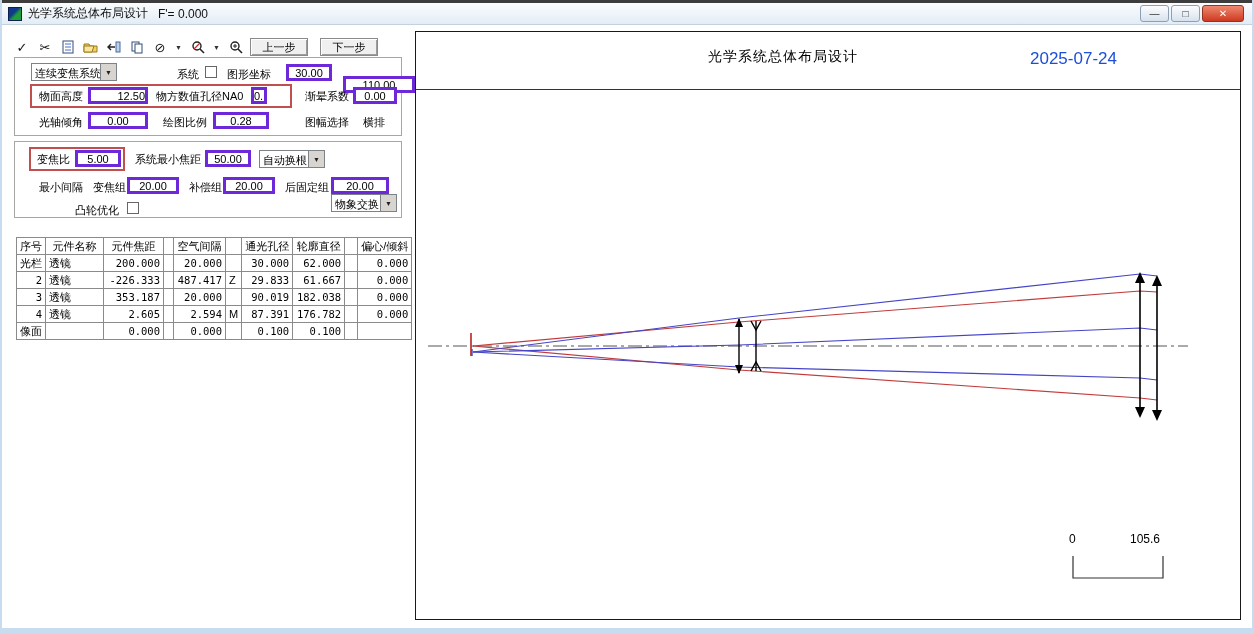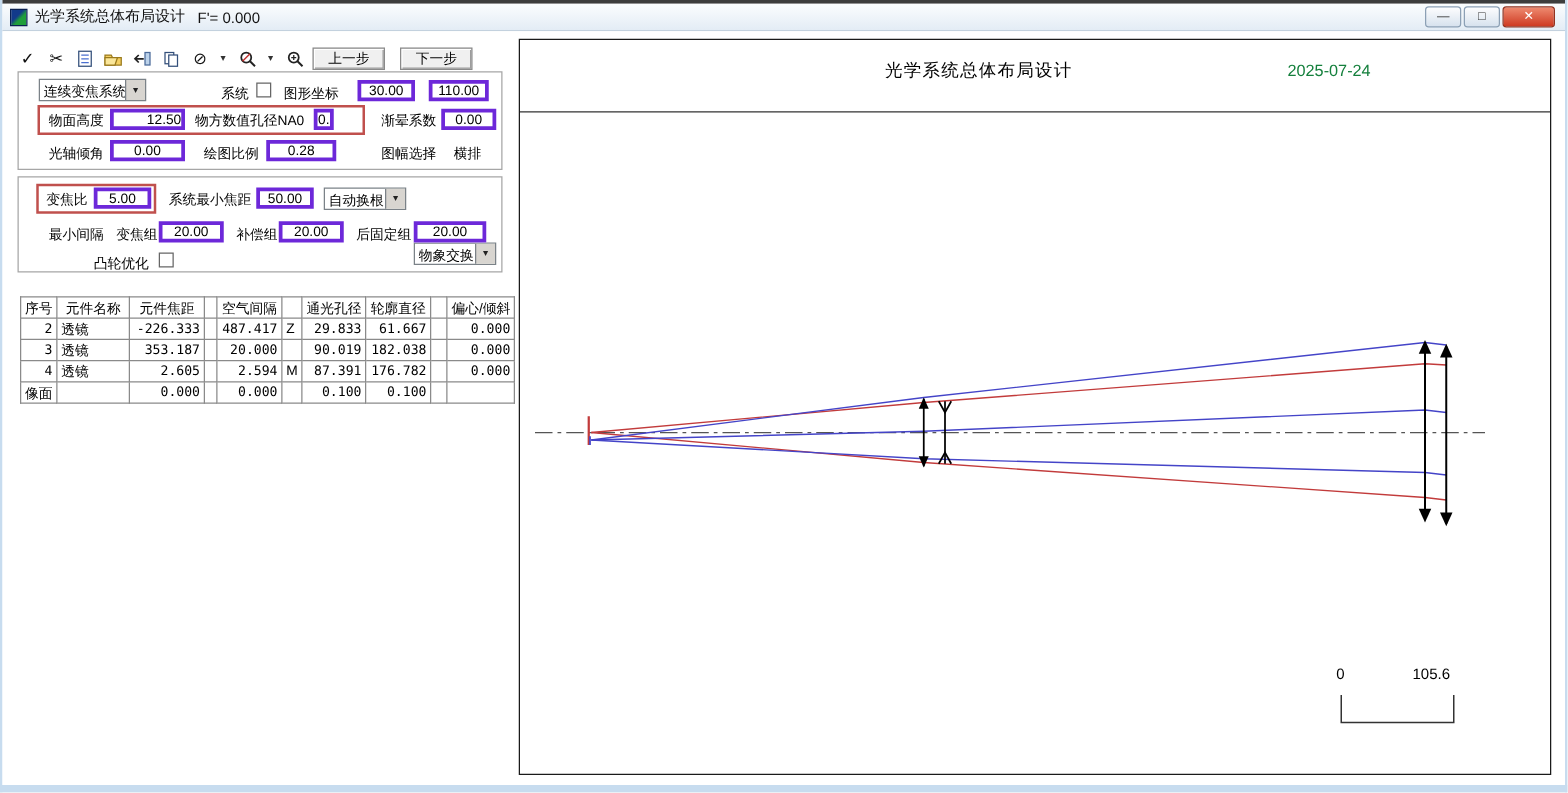--- a/index.html
+++ b/index.html
@@ -38,21 +38,21 @@
   
   table.grid { position:absolute; left:14px; top:212px; border-collapse:collapse; background:#fff; }
   table.grid th, table.grid td { border:1px solid #8a8a8a; font-size:11px; height:17px; padding:0 3px; white-space:nowrap; color:#000; }
   table.grid th { font-weight:normal; text-align:center; }
   table.grid td.num { text-align:right; font-family:"DejaVu Sans Mono","Liberation Mono",monospace; font-size:10.5px; }
   table.grid td.txt { text-align:left; }
 
   
   .diagram { position:absolute; left:413px; top:6px; width:826px; height:589px; border:1px solid #1a1a1a; background:#fff; }
   .diagram .dtitle { position:absolute; left:292px; top:16px; font-size:14px; color:#000; letter-spacing:1px; }
-  .diagram .ddate { position:absolute; left:614px; top:17px; font-size:13px; color:#15803d; }
+  .diagram .ddate { position:absolute; left:614px; top:17px; font-size:17px; color:#1d4ed8; }
   .diagram .hline { position:absolute; left:0; top:57px; width:100%; border-top:1px solid #333; }
   .diagram svg { position:absolute; left:0; top:58px; }
 </style>
 </head>
 <body>
 
 <div class="app">
   <div class="top-strip"></div>
   <div class="titlebar">
     <span class="app-icon"></span>
@@ -121,21 +121,21 @@
 
     <div class="gbox" style="top:32px; height:79px;">
       <div class="dd" style="left:16px; top:5px; width:86px;">
         <span class="txt">连续变焦系统</span>
         <span class="btn">▼</span>
       </div>
       <span class="lbl" style="left:162px; top:9px;">系统</span>
       <span class="cb" style="left:190px; top:8px;"></span>
       <span class="lbl" style="left:212px; top:9px;">图形坐标</span>
       <input class="fld" style="left: 271px; top: 6px; width: 46px;" value="30.00">
-      <input class="fld" style="left: 328px; top: 6px; width: 48px;" value="110.00">
+      <input class="fld" style="left: 328px; top: 18px; width: 72px;" value="110.00">
 
       <div class="redbox" style="left:15px; top:26px; width:262px; height:24px;"></div>
       <span class="lbl" style="left:24px; top:31px;">物面高度</span>
       <input class="fld" style="left: 73px; top: 29px; width: 60px; text-align: right;" value="12.50">
       <span class="lbl" style="left:141px; top:31px;">物方数值孔径NA0</span>
       <input class="fld" style="left: 236px; top: 29px; width: 16px;" value="0.10">
       <span class="lbl" style="left:290px; top:31px;">渐晕系数</span>
       <input class="fld" style="left: 338px; top: 29px; width: 44px;" value="0.00">
 
       <span class="lbl" style="left:24px; top:57px;">光轴倾角</span>
@@ -195,20 +195,32 @@
             <th>空气间隔</th>
             <th></th>
             <th>通光孔径</th>
             <th>轮廓直径</th>
             <th></th>
             <th>偏心/倾斜</th>
           </tr>
         </thead>
       <tbody id="grid-body">
           <tr>
+            <td class="txt">光栏</td>
+            <td class="txt">透镜</td>
+            <td class="num">200.000</td>
+            <td class="txt"></td>
+            <td class="num">20.000</td>
+            <td class="txt"></td>
+            <td class="num">30.000</td>
+            <td class="num">62.000</td>
+            <td class="txt"></td>
+            <td class="num">0.000</td>
+          </tr>
+          <tr>
             <td class="num">2</td>
             <td class="txt">透镜</td>
             <td class="num">-226.333</td>
             <td class="txt"></td>
             <td class="num">487.417</td>
             <td class="txt">Z</td>
             <td class="num">29.833</td>
             <td class="num">61.667</td>
             <td class="txt"></td>
             <td class="num">0.000</td>

